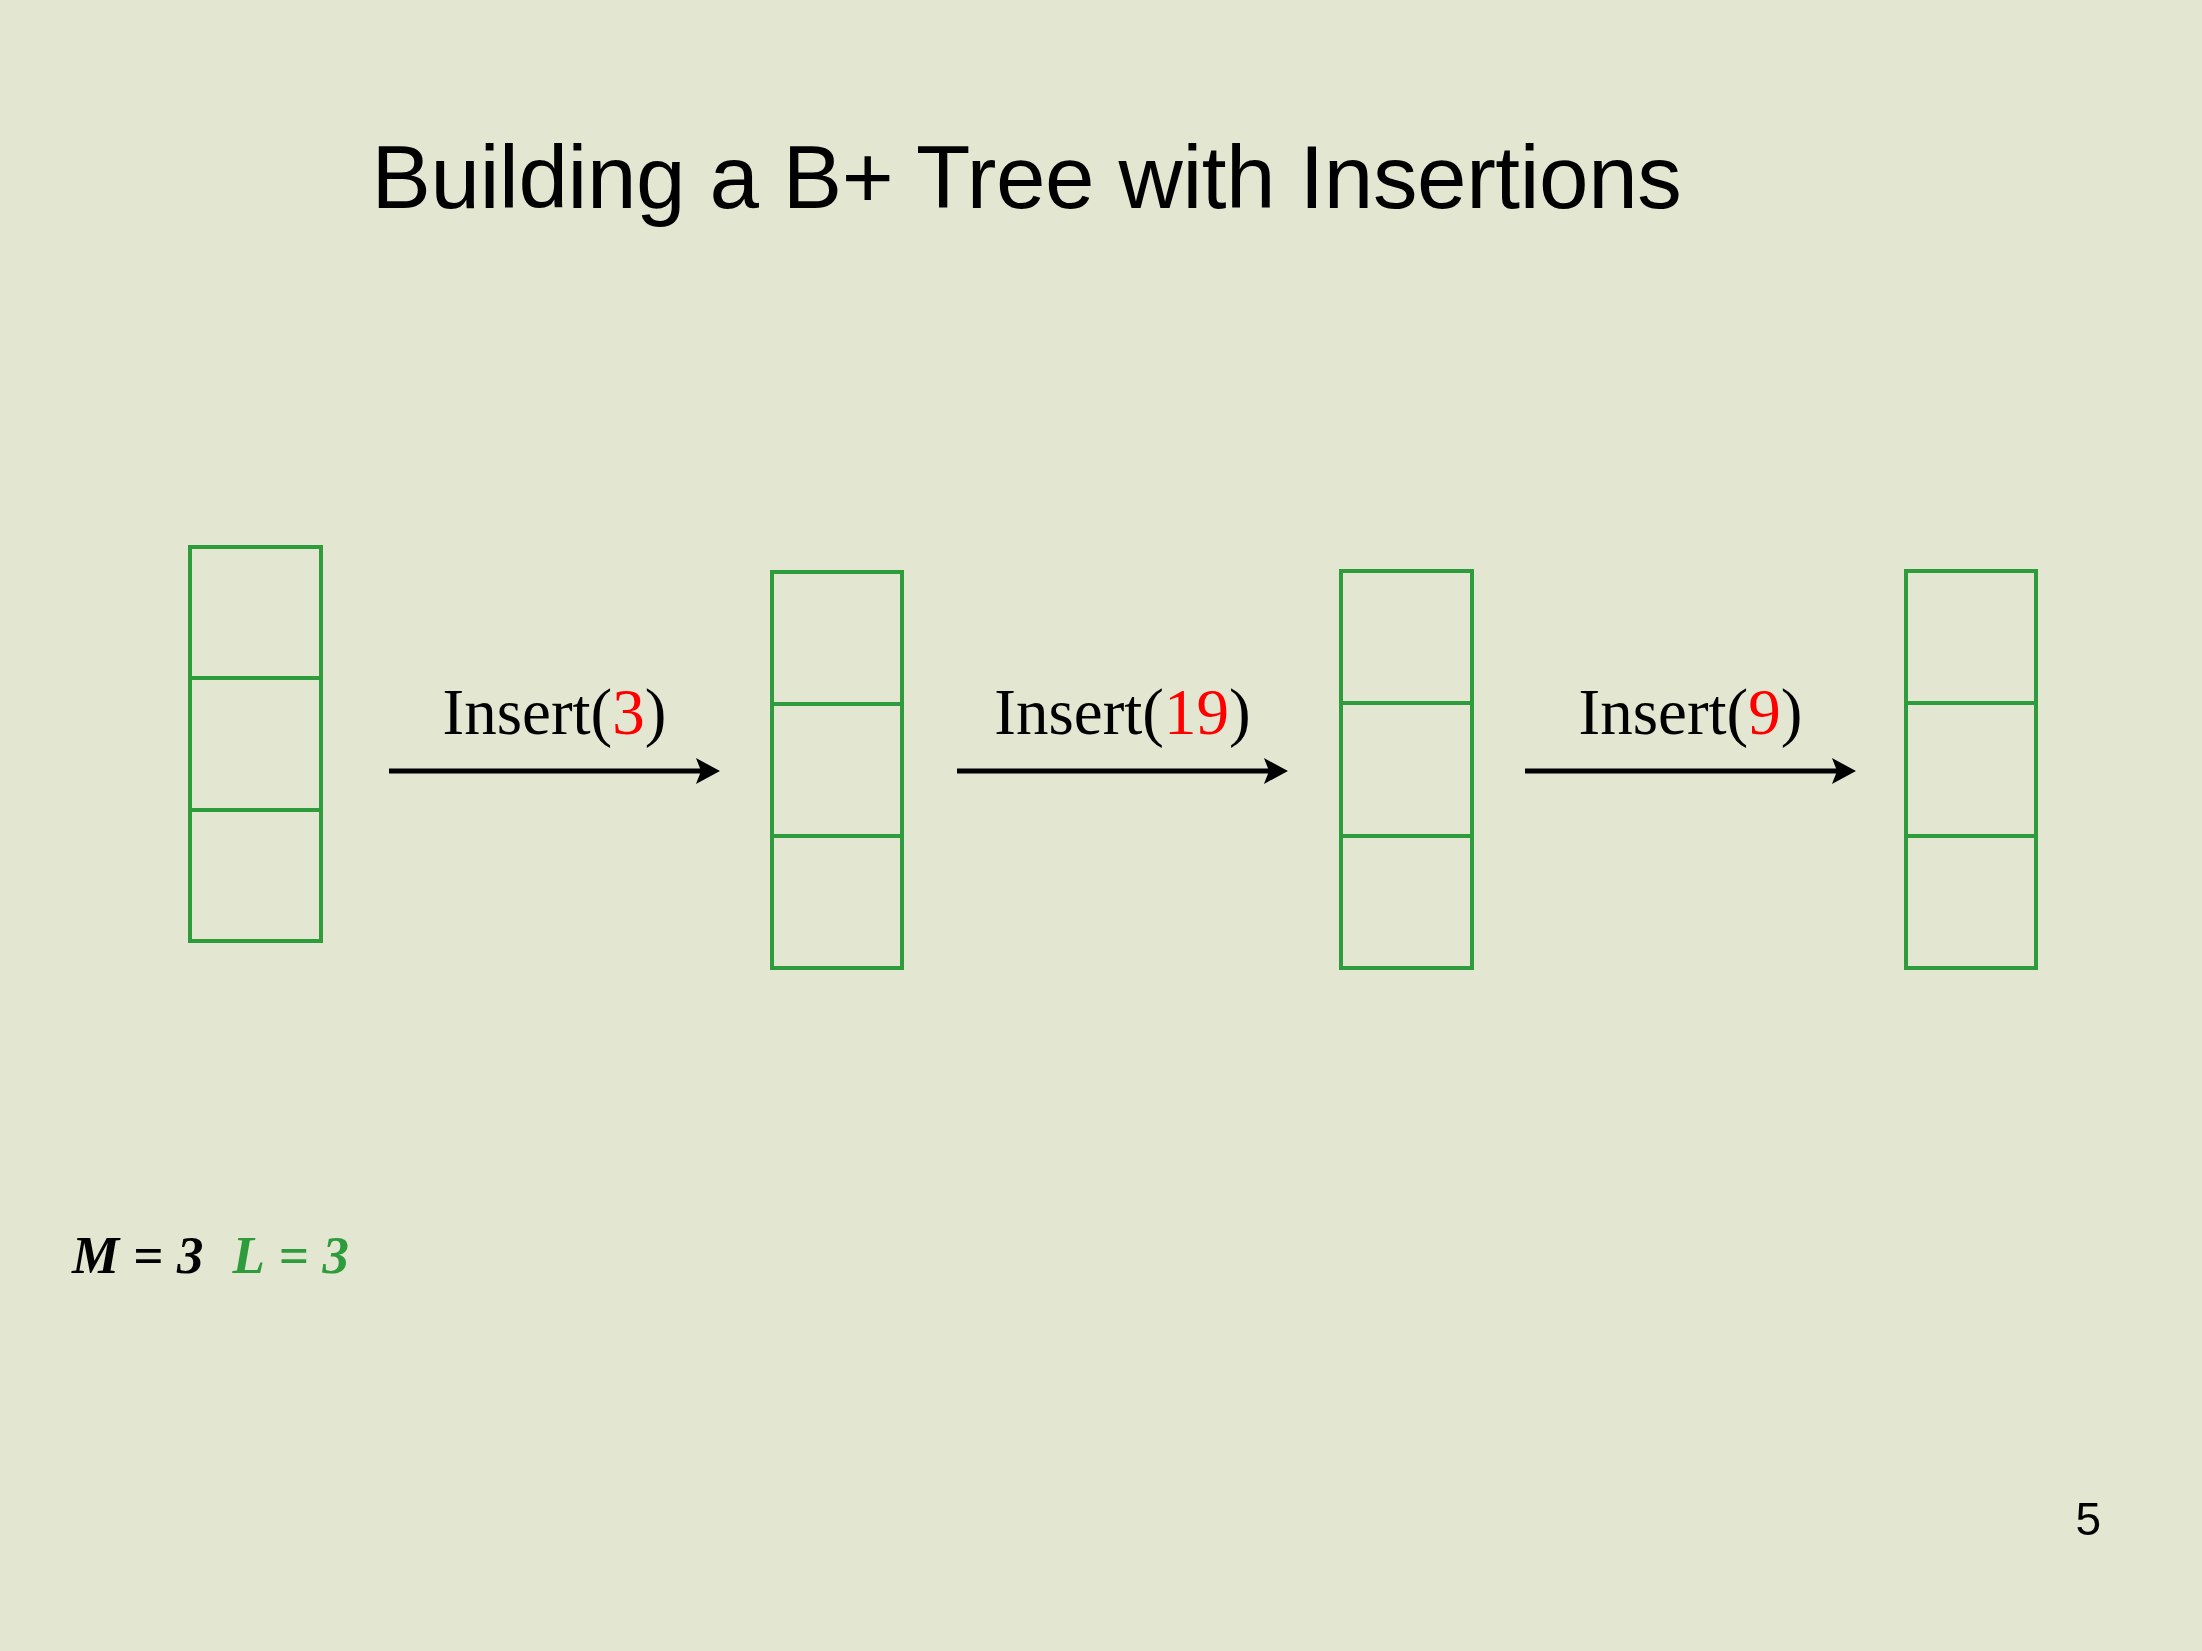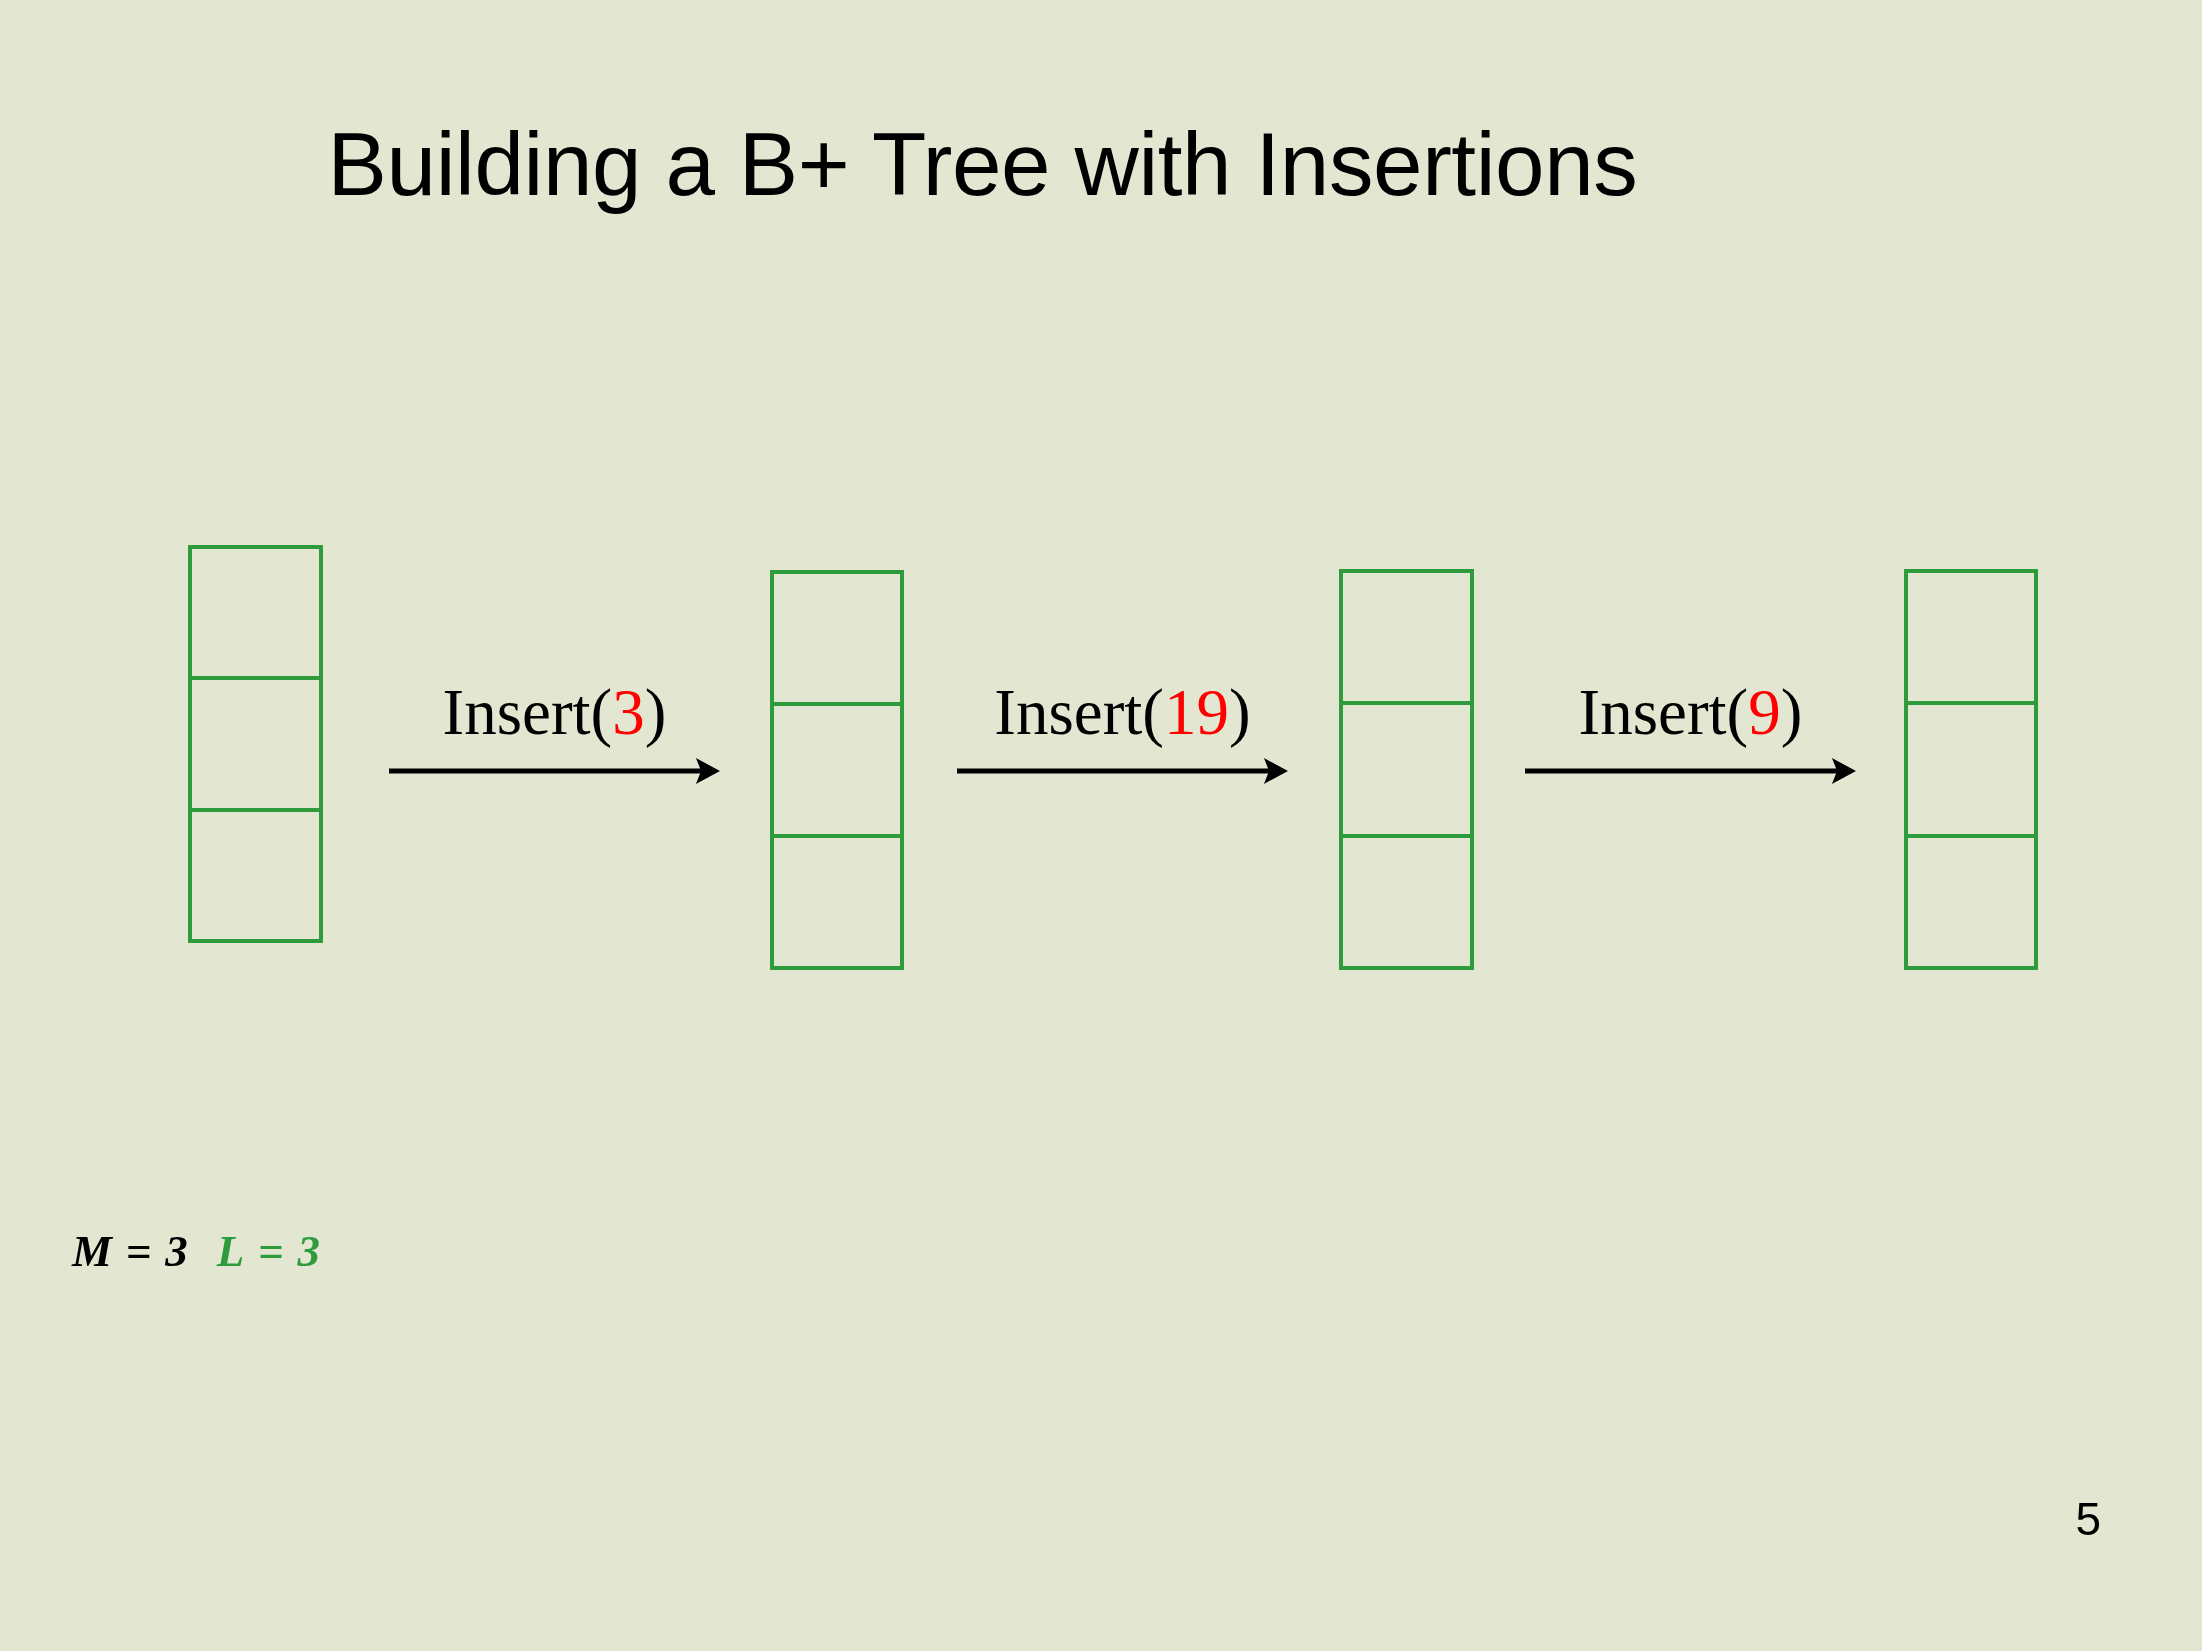--- a/index.html
+++ b/index.html
@@ -20,30 +20,31 @@
     left: 0; top: 0;
     width: 2203px;
     height: 1652px;
     background: #e3e7d1;
   }
 
   
   .slide-title {
     position: absolute;
     left: 0;
-    top: 120px;
+    top: 133px;
     width: 1965px;
     text-align: center;
     font-family: "Liberation Sans", "DejaVu Sans", sans-serif;
     font-size: 89px;
     line-height: 1.0;
     font-weight: 400;
     color: #000000;
     letter-spacing: -0.4px;
     white-space: nowrap;
+    padding-left: 44px;
   }
 
   
   .diagram {
     position: absolute;
     left: 0;
     top: 0;
     width: 2091px;
     height: 1652px;
   }
@@ -123,21 +124,21 @@
     color: #000000;
   }
   .caption-line { display: block; white-space: nowrap; }
 
   
   .params {
     position: absolute;
     left: 72px;
     top: 1229px;
     font-family: "Liberation Serif", "DejaVu Serif", serif;
-    font-size: 45px;
+    font-size: 53px;
     font-weight: bold;
     font-style: italic;
     line-height: 1;
     white-space: nowrap;
     color: #000000;
   }
   .params .m-group { color: #000000; }
   .params .l-group { color: #2e9b3c; margin-left: 29px; }
   .params .sep { display: inline-block; width: 13.8px; }
 

